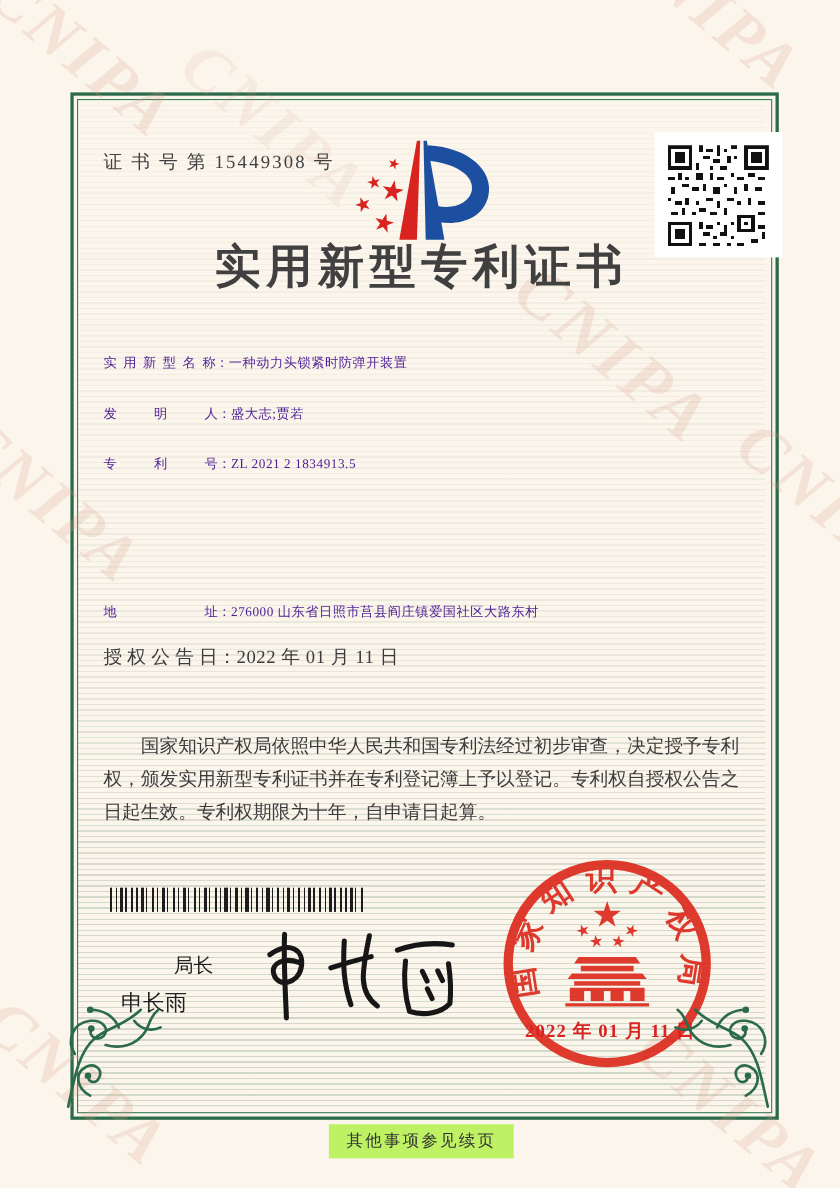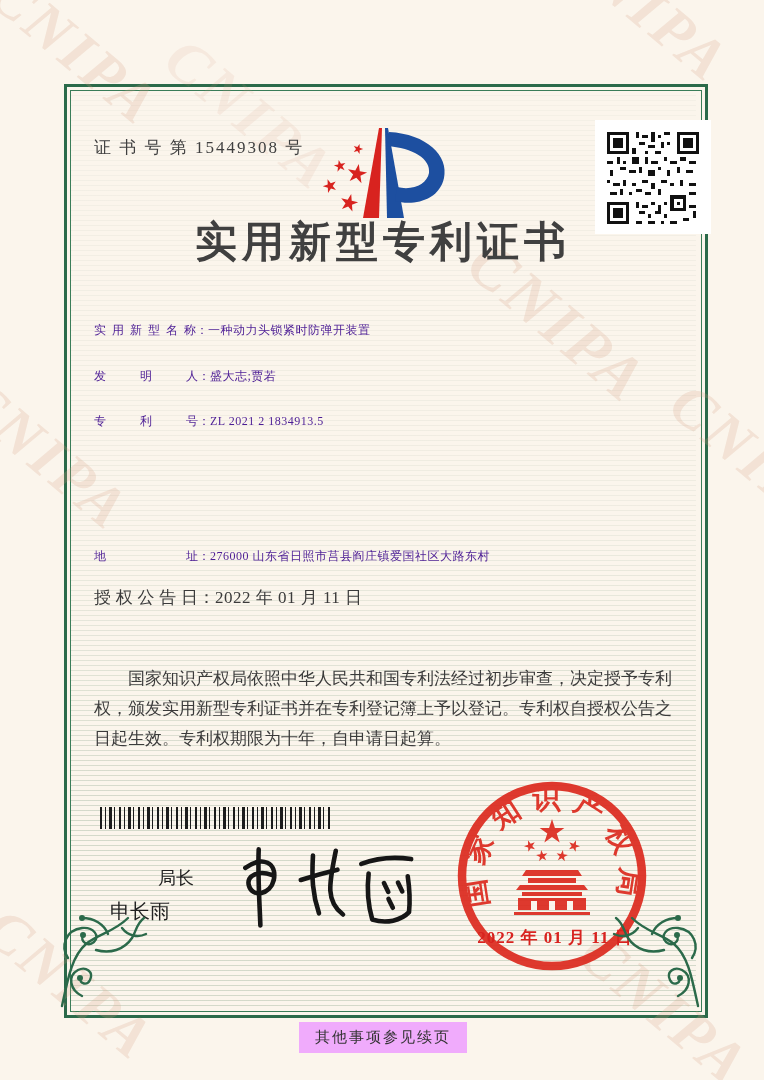--- a/index.html
+++ b/index.html
@@ -42,21 +42,21 @@
   .director-title{position:absolute;left:110px;top:866px;font-size:18px;color:#222;
       font-family:"Liberation Sans","DejaVu Sans",sans-serif;margin-left:48px;}
   .director-name{position:absolute;left:110px;top:898px;font-size:20px;color:#222;
       font-family:"Liberation Sans","DejaVu Sans",sans-serif;}
   .signature{position:absolute;left:228px;top:833px;}
   .seal{position:absolute;left:452px;top:776px;}
   .seal-date{position:absolute;left:460px;top:926px;width:190px;text-align:center;
        font-size:17px;font-weight:bold;color:#d8231f;letter-spacing:1px;z-index:4;}
   .page-info{position:absolute;left:64px;top:981px;width:638px;text-align:center;font-size:15px;color:#333;margin-top:43px;}
   .note-box{position:absolute;left:64px;top:1022px;width:638px;text-align:center;z-index:3;}
-  .note-box span{display:inline-block;background:#f0abfc;padding:6px 16px;font-size:15px;color:#333;letter-spacing:2px;}
+  .note-box span{display:inline-block;background:#bef264;padding:6px 16px;font-size:15px;color:#333;letter-spacing:2px;}
   .flourish{position:absolute;z-index:4;}
   .fl-bl{left:52px;top:910px;}
   .fl-br{left:612px;top:910px;transform:scaleX(-1);}
   .seal-ring-text{font-size:28px;font-weight:bold;letter-spacing:11px;fill:#dc2a1e;
        font-family:"Liberation Serif","DejaVu Serif",serif;}
 </style>
 </head>
 <body>
 
 <div class="page">

